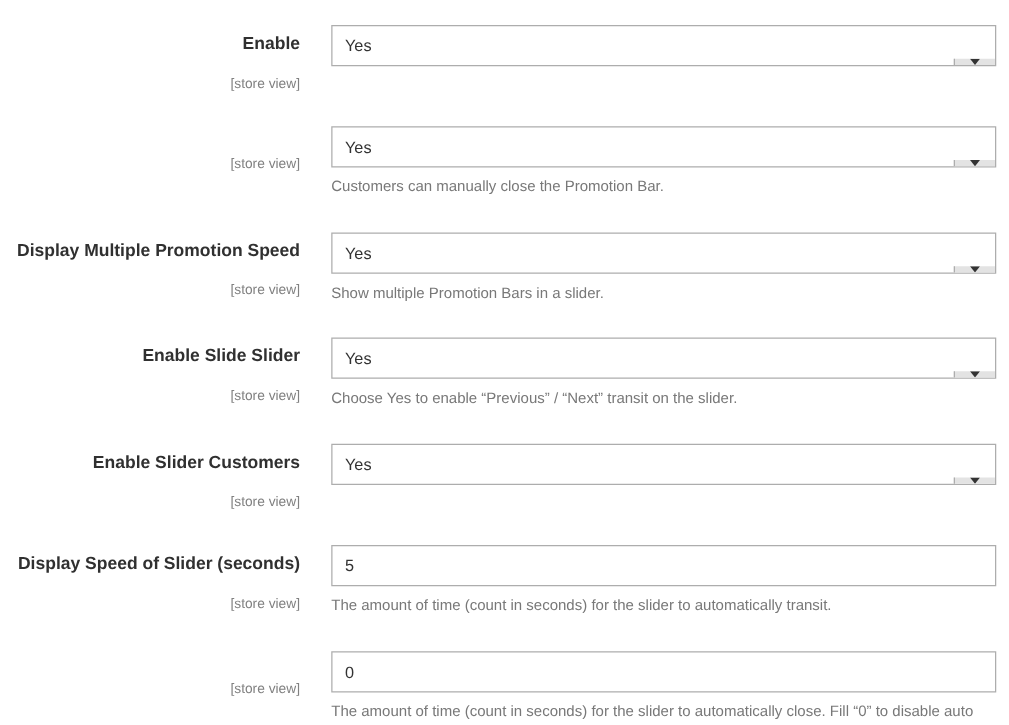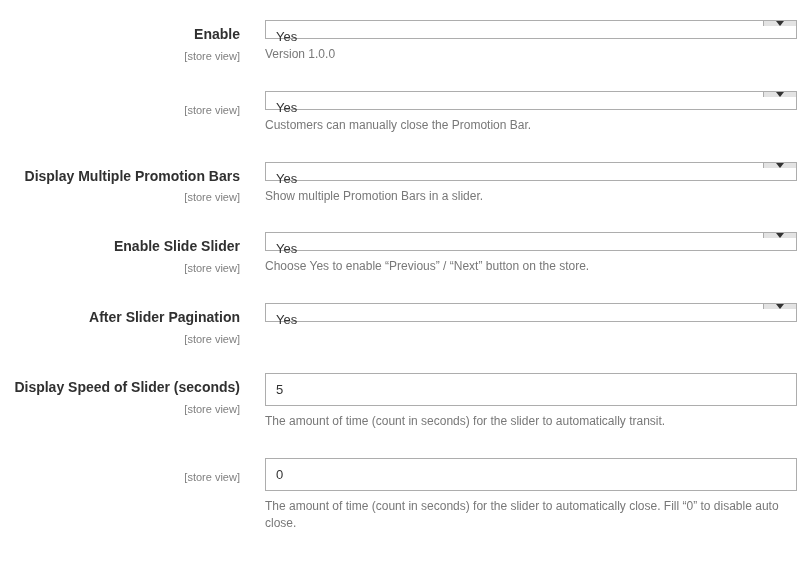--- a/index.html
+++ b/index.html
@@ -29,33 +29,33 @@
     .field-label {
       color: #303030;
       font-size: 14px;
       font-weight: 600;
       line-height: 1.2;
     }
     .scope {
       color: #808080;
       font-size: 11px;
       display: block;
-      margin-top: 7px;
+      margin-top: 18px;
     }
     .control-col {
       flex: 1;
       max-width: 540px;
     }
     .select-wrapper {
       position: relative;
       display: flex;
-      align-items: flex-start;
+      align-items: flex-end;
       border: 1px solid #adadad;
       background: #fff;
-      height: 19px;
+      height: 33px;
     }
     .select-value {
       flex: 1;
       padding: 0 10px;
       line-height: 31px;
       font-size: 13px;
       color: #333;
     }
     .select-arrow {
       width: 33px;
@@ -97,21 +97,20 @@
   </div>
   <div class="control-col">
     <div class="select-wrapper">
       <div class="select-value">Yes</div>
       <div class="select-arrow">
         <svg viewBox="0 0 8 5">
             <path d="M0 0 L8 0 L4 5 Z"></path>
           </svg>
       </div>
     </div>
-    <div class="note">Version 1.0.0</div>
   </div>
 </div>
 
 <div class="field-row">
   <div class="label-col">
     <span class="scope">[store view]</span>
   </div>
   <div class="control-col">
     <div class="select-wrapper">
       <div class="select-value">Yes</div>
@@ -120,21 +119,21 @@
             <path d="M0 0 L8 0 L4 5 Z"></path>
           </svg>
       </div>
     </div>
     <div class="note">Customers can manually close the Promotion Bar.</div>
   </div>
 </div>
 
 <div class="field-row">
   <div class="label-col">
-    <span class="field-label">Display Multiple Promotion Bars</span>
+    <span class="field-label">Display Multiple Promotion Speed</span>
     <span class="scope">[store view]</span>
   </div>
   <div class="control-col">
     <div class="select-wrapper">
       <div class="select-value">Yes</div>
       <div class="select-arrow">
         <svg viewBox="0 0 8 5">
             <path d="M0 0 L8 0 L4 5 Z"></path>
           </svg>
       </div>
@@ -150,27 +149,27 @@
   </div>
   <div class="control-col">
     <div class="select-wrapper">
       <div class="select-value">Yes</div>
       <div class="select-arrow">
         <svg viewBox="0 0 8 5">
             <path d="M0 0 L8 0 L4 5 Z"></path>
           </svg>
       </div>
     </div>
-    <div class="note">Choose Yes to enable “Previous” / “Next” button on the store.</div>
-  </div>
-</div>
-
-<div class="field-row">
-  <div class="label-col">
-    <span class="field-label">After Slider Pagination</span>
+    <div class="note">Choose Yes to enable “Previous” / “Next” transit on the slider.</div>
+  </div>
+</div>
+
+<div class="field-row">
+  <div class="label-col">
+    <span class="field-label">Enable Slider Customers</span>
     <span class="scope">[store view]</span>
   </div>
   <div class="control-col">
     <div class="select-wrapper">
       <div class="select-value">Yes</div>
       <div class="select-arrow">
         <svg viewBox="0 0 8 5">
             <path d="M0 0 L8 0 L4 5 Z"></path>
           </svg>
       </div>

